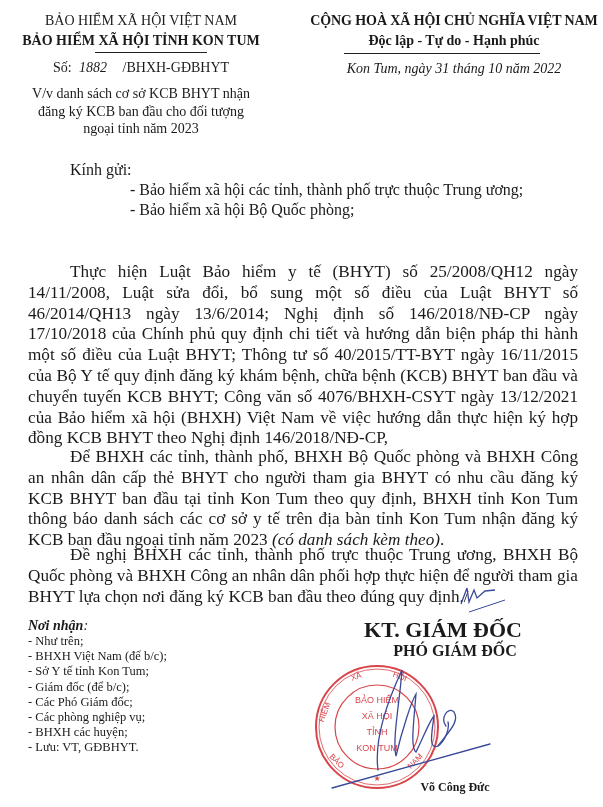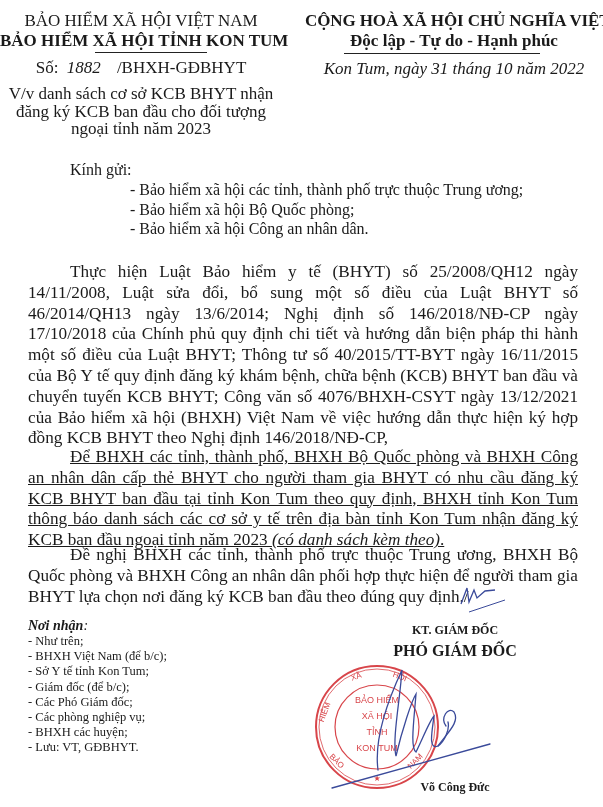--- a/index.html
+++ b/index.html
@@ -4,21 +4,21 @@
 <style>
   html, body { margin: 0; padding: 0; }
   body {
     width: 603px; height: 807px; background: #ffffff; position: relative; overflow: hidden;
     font-family: "Liberation Serif", "DejaVu Serif", serif; color: #1a1a1a;
   }
   .abs { position: absolute; }
   .center { text-align: center; white-space: nowrap; }
   .hdr-left { left: 0; width: 282px; }
   .hdr-right { left: 305px; width: 298px; }
-  .t15 { font-size: 17px; line-height: 18px; }
+  .t15 { font-size: 14px; line-height: 18px; }
   .t16 { font-size: 16.5px; line-height: 19px; }
   .bold { font-weight: bold; }
   .ital { font-style: italic; }
   .rule { position: absolute; height: 1px; background: #222; }
   .body-text {
     position: absolute; left: 28px; width: 550px;
     font-size: 17.2px; line-height: 20.8px; text-align: justify;
   }
   .indent { text-indent: 42px; }
   .recip { position: absolute; left: 28px; font-size: 12.5px; line-height: 15.2px; }
@@ -45,26 +45,25 @@
 
 <div class="abs center hdr-right t15 bold" style="top:12px; letter-spacing:-0.1px;">CỘNG HOÀ XÃ HỘI CHỦ NGHĨA VIỆT NAM</div>
 <div class="abs center hdr-right t15 bold" style="top:32px;">Độc lập - Tự do - Hạnh phúc</div>
 <div class="rule" style="left:344px; top:53px; width:196px;"></div>
 <div class="abs center hdr-right t15 ital" style="top:60px;font-family:Liberation Serif, serif;">Kon Tum, ngày  31  tháng 10 năm 2022</div>
 
 <div class="abs t16" style="left:70px; top:160px; font-size:16px;">Kính gửi:</div>
 <div class="abs" style="left:130px; top:180px; font-size:16px; line-height:19.5px; white-space:nowrap;">
   <div>- Bảo hiểm xã hội các tỉnh, thành phố trực thuộc Trung ương;</div>
   <div>- Bảo hiểm xã hội Bộ Quốc phòng;</div>
-  <div>- Bảo hiểm xã hội Công an nhân dân.</div>
 </div>
 
 <div class="body-text indent" style="top:262px;">Thực hiện Luật Bảo hiểm y tế (BHYT) số 25/2008/QH12 ngày 14/11/2008, Luật sửa đổi, bổ sung một số điều của Luật BHYT số 46/2014/QH13 ngày 13/6/2014; Nghị định số 146/2018/NĐ-CP ngày 17/10/2018 của Chính phủ quy định chi tiết và hướng dẫn biện pháp thi hành một số điều của Luật BHYT; Thông tư số 40/2015/TT-BYT ngày 16/11/2015 của Bộ Y tế quy định đăng ký khám bệnh, chữa bệnh (KCB) BHYT ban đầu và chuyển tuyến KCB BHYT; Công văn số 4076/BHXH-CSYT ngày 13/12/2021 của Bảo hiểm xã hội (BHXH) Việt Nam về việc hướng dẫn thực hiện ký hợp đồng KCB BHYT theo Nghị định 146/2018/NĐ-CP,</div>
 
-<div class="body-text indent" style="top:447px;text-decoration:underline;">
+<div class="body-text indent" style="top:447px;">
   <span>Để BHXH các tỉnh, thành phố, BHXH Bộ Quốc phòng và BHXH Công an nhân dân cấp thẻ BHYT cho người tham gia BHYT có nhu cầu đăng ký KCB BHYT ban đầu tại tỉnh Kon Tum theo quy định, BHXH tỉnh Kon Tum thông báo danh sách các cơ sở y tế trên địa bàn tỉnh Kon Tum nhận đăng ký KCB ban đầu ngoại tỉnh năm 2023 </span><span class="ital">(có danh sách kèm theo)</span><span>.</span>
 </div>
 
 <div class="body-text indent" style="top:545px;">Đề nghị BHXH các tỉnh, thành phố trực thuộc Trung ương, BHXH Bộ Quốc phòng và BHXH Công an nhân dân phối hợp thực hiện để người tham gia BHYT lựa chọn nơi đăng ký KCB ban đầu theo đúng quy định./</div>
 
 <svg class="sig" style="left:455px; top:582px;" width="60" height="36" viewBox="0 0 60 36">
   <path d="M6 22 L12 6 L14 20 L19 8 L22 16 L30 9 L40 8" fill="none" stroke="#3a4a9a" stroke-width="1.3"></path>
   <path d="M14 30 L50 18" fill="none" stroke="#3a4a9a" stroke-width="1"></path>
 </svg>
 
@@ -75,21 +74,21 @@
   <div>- Như trên;</div>
   <div>- BHXH Việt Nam (để b/c);</div>
   <div>- Sở Y tế tỉnh Kon Tum;</div>
   <div>- Giám đốc (để b/c);</div>
   <div>- Các Phó Giám đốc;</div>
   <div>- Các phòng nghiệp vụ;</div>
   <div>- BHXH các huyện;</div>
   <div>- Lưu: VT, GĐBHYT.</div>
 </div>
 
-<div class="abs center bold" style="left:320px; width:270px; top:620px; font-size:12px; line-height:20px;">KT. GIÁM ĐỐC</div>
+<div class="abs center bold" style="left:308px; width:270px; top:620px; font-size:22px; line-height:20px;">KT. GIÁM ĐỐC</div>
 <div class="abs center bold" style="left:320px; width:270px; top:641px; font-size:16px; line-height:20px;">PHÓ GIÁM ĐỐC</div>
 
 <svg class="stamp" viewBox="0 0 128 128">
   <g fill="none" stroke="#d8454a">
     <circle cx="64" cy="64" r="61" stroke-width="2"></circle>
     <circle cx="64" cy="64" r="58" stroke-width="0.8"></circle>
     <circle cx="64" cy="64" r="42" stroke-width="1.2"></circle>
   </g>
   <g fill="#d8454a" font-family="Liberation Sans, DejaVu Sans, sans-serif" font-size="9" text-anchor="middle">
     <text x="64" y="40">BẢO HIỂM</text>

